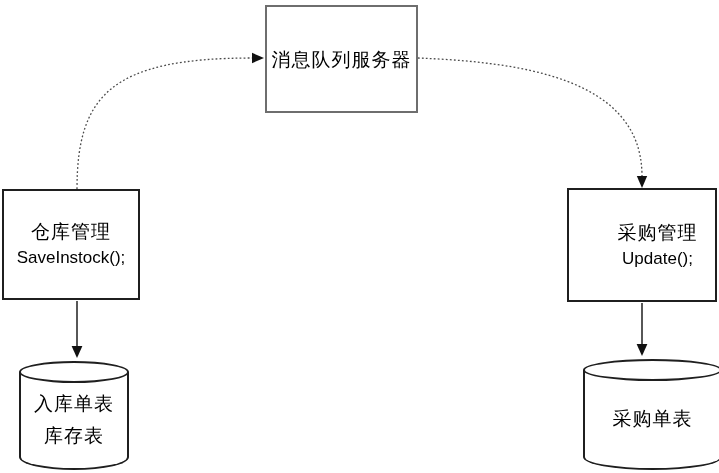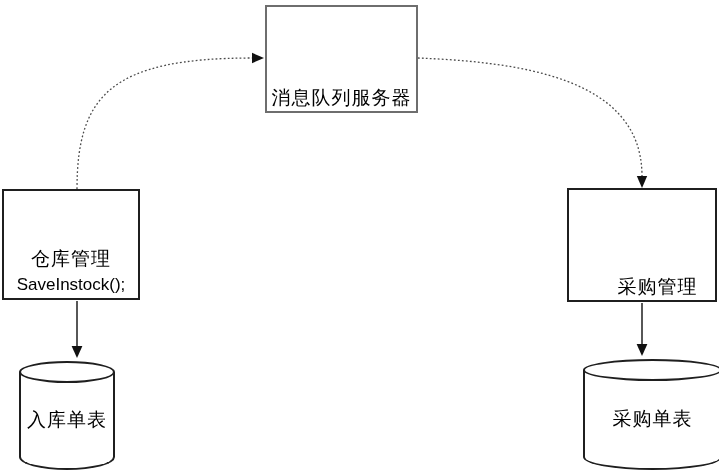--- a/index.html
+++ b/index.html
@@ -20,21 +20,21 @@
     width: 719px; height: 473px;
     pointer-events: none;
   }
 
   .node-box {
     position: absolute;
     background: #ffffff;
     display: flex;
     flex-direction: column;
     align-items: center;
-    justify-content: flex-end;
+    justify-content: center;
     text-align: center;
   }
 
   .box-mq {
     left: 265px; top: 5px;
     width: 153px; height: 108px;
     border: 2px solid #6e6e6e;
   }
   .box-app {
     border: 2px solid #1f1f1f;
@@ -77,21 +77,21 @@
     position: absolute;
     left: -2px; top: -11px;
     width: calc(100% + 4px);
     height: 22px;
     border: 2px solid #1f1f1f;
     border-radius: 50%;
     background: #ffffff;
   }
   .cyl-warehouse {
     left: 19px; top: 372px;
-    width: 96px; height: 98px;
+    width: 110px; height: 98px;
   }
   .cyl-purchase {
     left: 583px; top: 370px;
     width: 139px; height: 100px;
   }
   .cyl-line {
     font-size: 19px;
     letter-spacing: 1px;
     line-height: 32px;
     white-space: nowrap;
@@ -130,25 +130,27 @@
     <span class="cjk-label">消息队列服务器</span>
   </div>
 
   <div class="node-box box-app box-warehouse">
     <span class="cjk-label">仓库管理</span>
     <span class="method-label">SaveInstock();</span>
   </div>
 
   <div class="node-box box-app box-purchase">
     <span class="cjk-label">采购管理</span>
+    <span class="method-label">Update();</span>
   </div>
 
   <div class="cylinder cyl-warehouse">
     <div class="cyl-top"></div>
     <span class="cyl-line">入库单表</span>
+    <span class="cyl-line">库存表</span>
   </div>
 
   <div class="cylinder cyl-purchase">
     <div class="cyl-top"></div>
     <span class="cyl-line">采购单表</span>
   </div>
 
 </div>
 
 </body></html>

